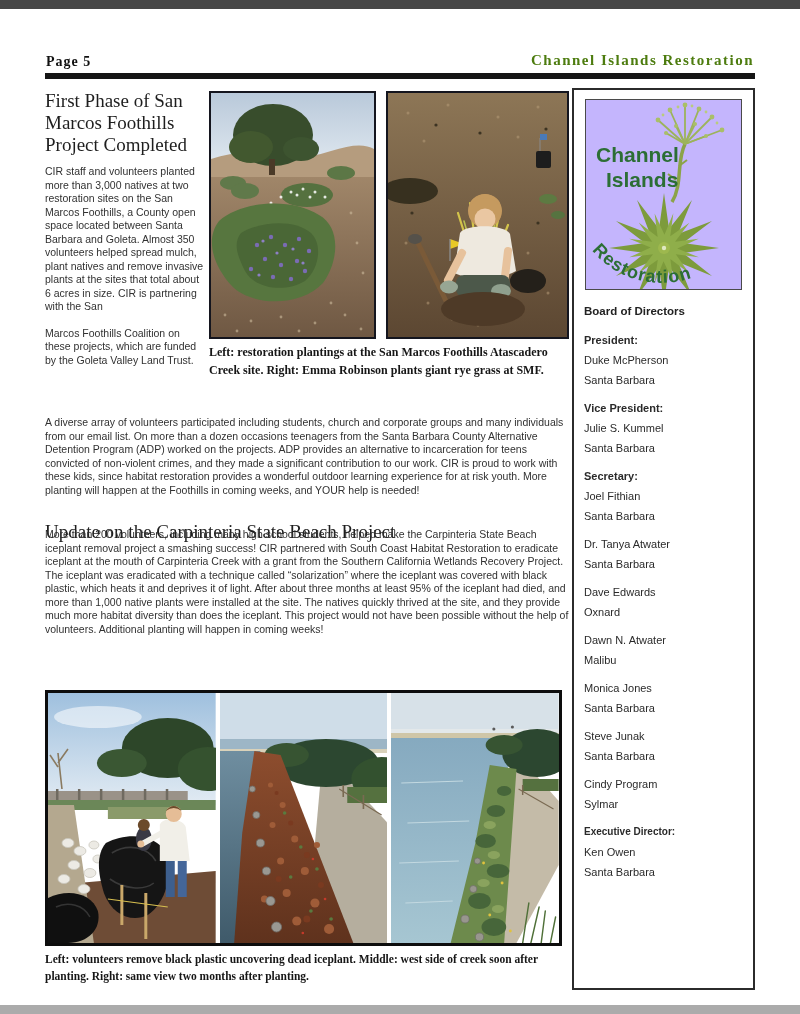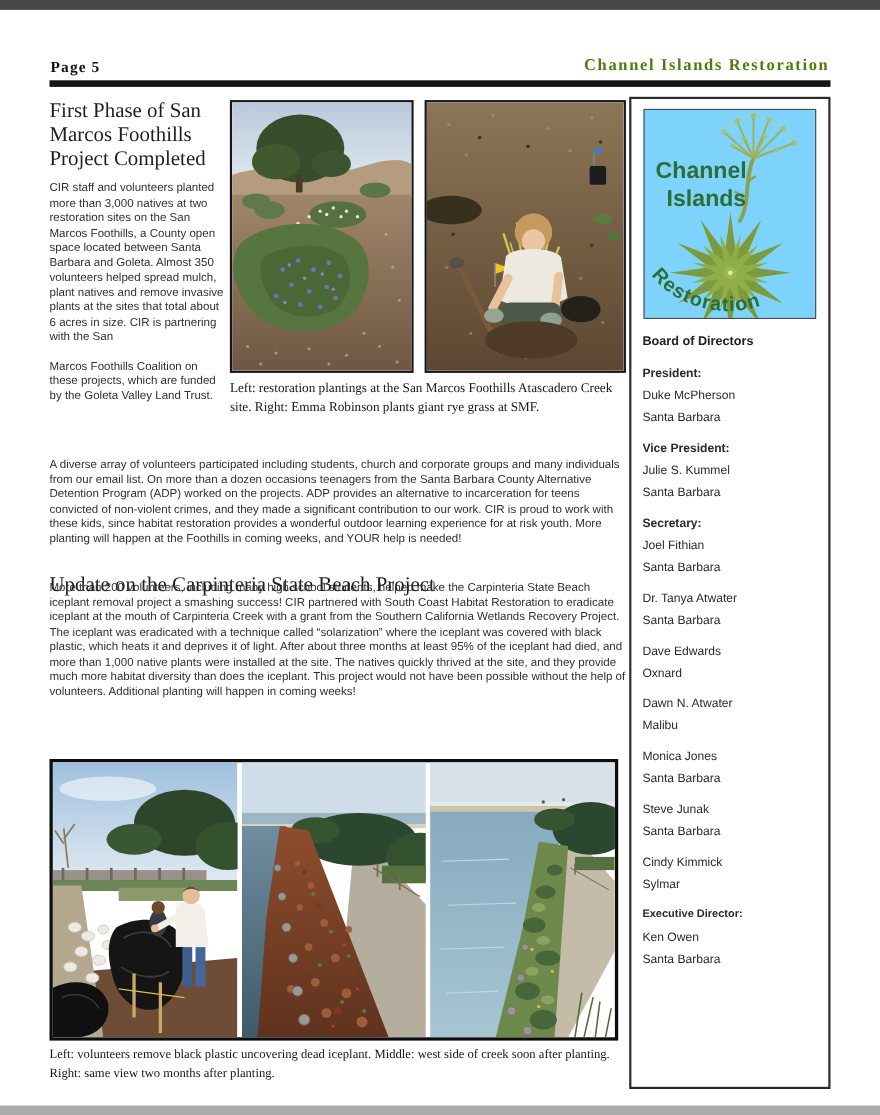--- a/index.html
+++ b/index.html
@@ -19,36 +19,36 @@
   .serif-title{font-family:"Liberation Serif",serif;font-weight:normal;color:#1e1e1e;margin:0;}
   .bodytext{font-size:10.5px;line-height:13.5px;color:#313131;margin:0;}
 
   .col-left{position:absolute;left:45px;top:90px;width:160px;}
   .col-left h1{font-size:19px;line-height:22px;margin:0 0 9px 0;}
   .col-left p + p{margin-top:13px;}
 
   .photoA{position:absolute;left:209px;top:91px;border:2px solid #14151e;display:block;}
   .photoB{position:absolute;left:386px;top:91px;border:2px solid #14151e;display:block;}
 
-  .caption{font-family:"Liberation Serif",serif;font-weight:normal;color:#161616;}
+  .caption{font-family:"Liberation Serif",serif;font-weight:bold;color:#161616;}
   .caption1{position:absolute;left:209px;top:343px;width:360px;font-size:12px;line-height:18px;}
   .caption2{position:absolute;left:45px;top:951px;width:522px;font-size:11.5px;line-height:17px;}
 
   .para-volunteers{position:absolute;left:45px;top:416px;width:525px;}
   .title2{position:absolute;left:45px;top:521px;font-size:19px;}
   .para-carp{position:absolute;left:45px;top:528px;width:525px;}
 
   .strip{position:absolute;left:45px;top:690px;width:511px;height:250px;
     background:#ffffff;border:3px solid #0d0d0d;display:flex;gap:4px;}
   .strip svg{display:block;flex:1 1 0;height:250px;}
 
   .sidebar{position:absolute;left:572px;top:88px;width:183px;height:902px;
     box-sizing:border-box;border:2px solid #2b2b2b;padding:0 10px;overflow:hidden;background:#fff;}
   .logo-box{margin:9px auto 0 auto;width:157px;height:191px;border:1px solid #4a4a4a;
-    box-sizing:border-box;background:#7dd3fc;}
+    box-sizing:border-box;background:#c4b5fd;}
   .board-heading{margin-top:11px;font-size:11.5px;font-weight:bold;color:#222;line-height:21px;}
   .member{margin-top:8px;}
   .member div{font-size:11px;line-height:20px;color:#2a2a2a;}
   .member .role{font-weight:bold;}
   .member:last-child .role{font-size:10px;}
 </style>
 </head>
 <body>
 
 <div class="band-top"></div>
@@ -494,21 +494,21 @@
       </div>
 
       <div class="member">
 
         <div class="name">Steve Junak</div>
         <div class="city">Santa Barbara</div>
       </div>
 
       <div class="member">
 
-        <div class="name">Cindy Kimmick</div>
+        <div class="name">Cindy Program</div>
         <div class="city">Sylmar</div>
       </div>
 
       <div class="member">
         <div class="role">Executive Director:</div>
         <div class="name">Ken Owen</div>
         <div class="city">Santa Barbara</div>
       </div>
     </div>
 </aside>

